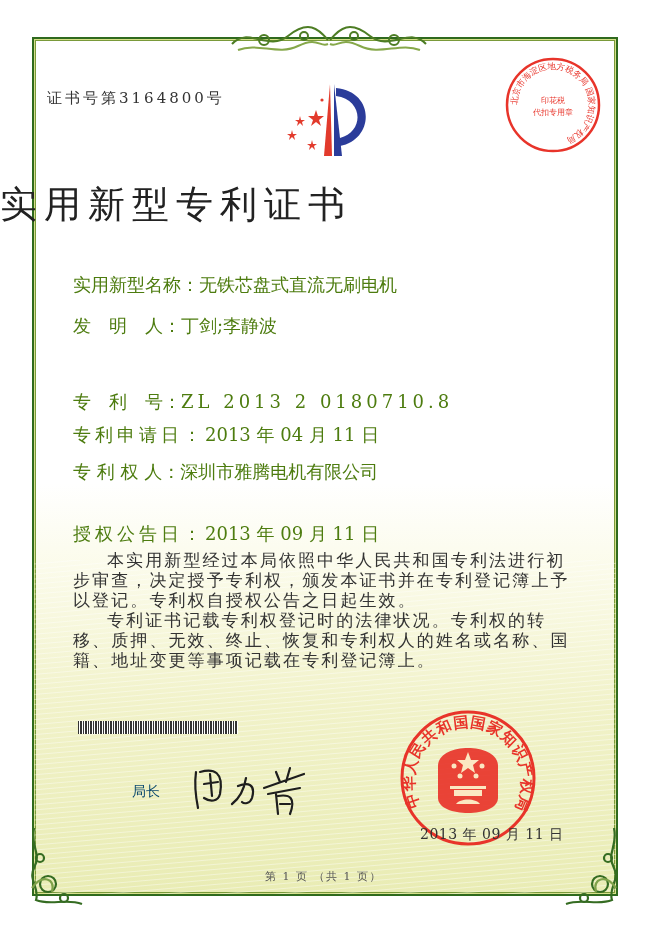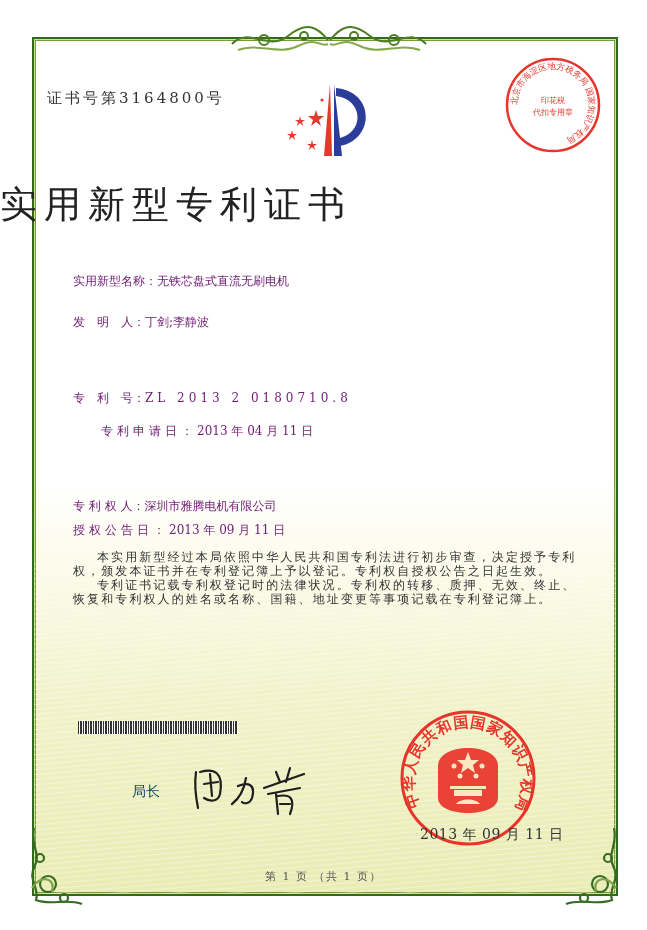--- a/index.html
+++ b/index.html
@@ -24,32 +24,32 @@
     .top-ornament { position: absolute; left: 228px; top: 22px; width: 202px; height: 36px; }
     .corner { position: absolute; width: 60px; height: 80px; }
     .corner.bl { left: 26px; top: 828px; }
     .corner.br { left: 562px; top: 828px; transform: scaleX(-1); }
 
     .cert-no { position: absolute; left: 47px; top: 89px; font-size: 15px; letter-spacing: 3px; color: #333; }
     .logo { position: absolute; left: 280px; top: 80px; width: 90px; height: 80px; }
     .title { position: absolute; left: 0; width: 647px; top: 180px; 
       font-size: 37px; letter-spacing: 7px; color: #222; font-family: "DejaVu Sans", sans-serif; font-weight: normal; }
 
-    .field { position: absolute; left: 73px; font-size: 12px; color: #701a75; white-space: nowrap; }
+    .field { position: absolute; left: 73px; font-size: 18px; color: #4d7c0f; white-space: nowrap; }
     .field .lbl { display: inline-block; }
     .field .val { display: inline-block; }
     .f1 { top: 273px; }
     .f2 { top: 314px; }
     .f3 { top: 373px; margin-top: 17px; }
-    .f4 { top: 423px; margin-left: 28px; }
-    .f5 { top: 498px; }
+    .f4 { top: 423px; }
+    .f5 { top: 460px; }
     .f6 { top: 522px; }
     .wide { letter-spacing: 4px; }
 
-    .body-text { position: absolute; left: 73px; width: 510px; top: 550px; font-size: 12px; line-height: 14px; color: #333; letter-spacing: 2.1px; }
+    .body-text { position: absolute; left: 73px; width: 510px; top: 550px; font-size: 17px; line-height: 20px; color: #333; letter-spacing: 2.1px; }
     .body-text p { margin: 0; text-indent: 2em; }
 
     .barcode { position: absolute; left: 78px; top: 721px; width: 160px; height: 13px;
       background: repeating-linear-gradient(90deg, #333 0px, #333 1px, #fff 1px, #fff 2px, #333 2px, #333 4px, #fff 4px, #fff 5px); }
     .director { position: absolute; left: 132px; top: 783px; font-size: 14px; font-family: "DejaVu Sans", sans-serif; color: #0c4a6e; }
     .signature { position: absolute; left: 190px; top: 758px; width: 120px; height: 60px; }
     .seal-small { position: absolute; left: 503px; top: 55px; width: 100px; height: 100px; }
     .seal-big { position: absolute; left: 398px; top: 706px; width: 140px; height: 150px; }
     .issue-date { position: absolute; left: 420px; top: 826px; font-size: 14px; color: #333; letter-spacing: 0.5px; }
     .page-no { position: absolute; left: 0; width: 647px; text-align: center; top: 869px; font-size: 11px; color: #555; letter-spacing: 1.5px; }

